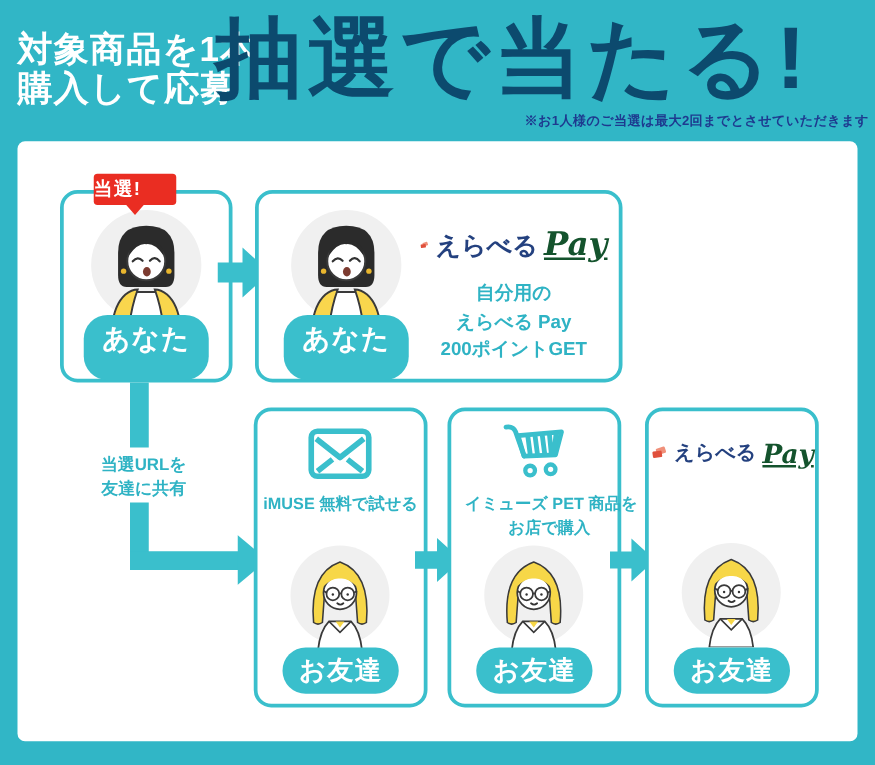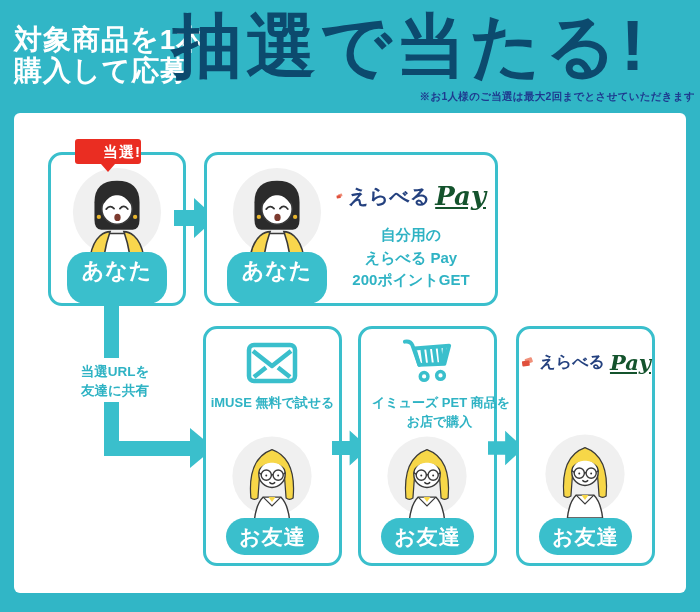--- a/index.html
+++ b/index.html
@@ -21,21 +21,21 @@
   .hdr-note{
     position:absolute;right:5px;top:90px;color:#1e3a8f;font-weight:bold;
     font-size:10.5px;letter-spacing:.3px;white-space:nowrap;margin-left:20px;
   }
   
   .panel{position:absolute;left:14px;top:113px;width:672px;height:480px;background:#fff;border-radius:6px;}
   .fbox{position:absolute;background:#fff;border:3px solid #3abfcc;border-radius:14px;}
   
   .badge{
     position:absolute;left:75px;top:139px;width:66px;height:25px;background:#ea2d22;
-    border-radius:3px;color:#fff;font-weight:bold;font-size:15px;text-align:right;
+    border-radius:3px;color:#fff;font-weight:bold;font-size:15px;text-align:left;
     line-height:25px;z-index:5;letter-spacing:1px;
   }
   .badge::after{
     content:"";position:absolute;left:50%;top:100%;transform:translateX(-50%);
     border:7px solid transparent;border-top:8px solid #ea2d22;border-bottom:none;
   }
   
   .pill{
     position:absolute;background:#3abfcc;border-radius:19px;color:#fff;font-weight:bold;
     text-align:center;z-index:4;

